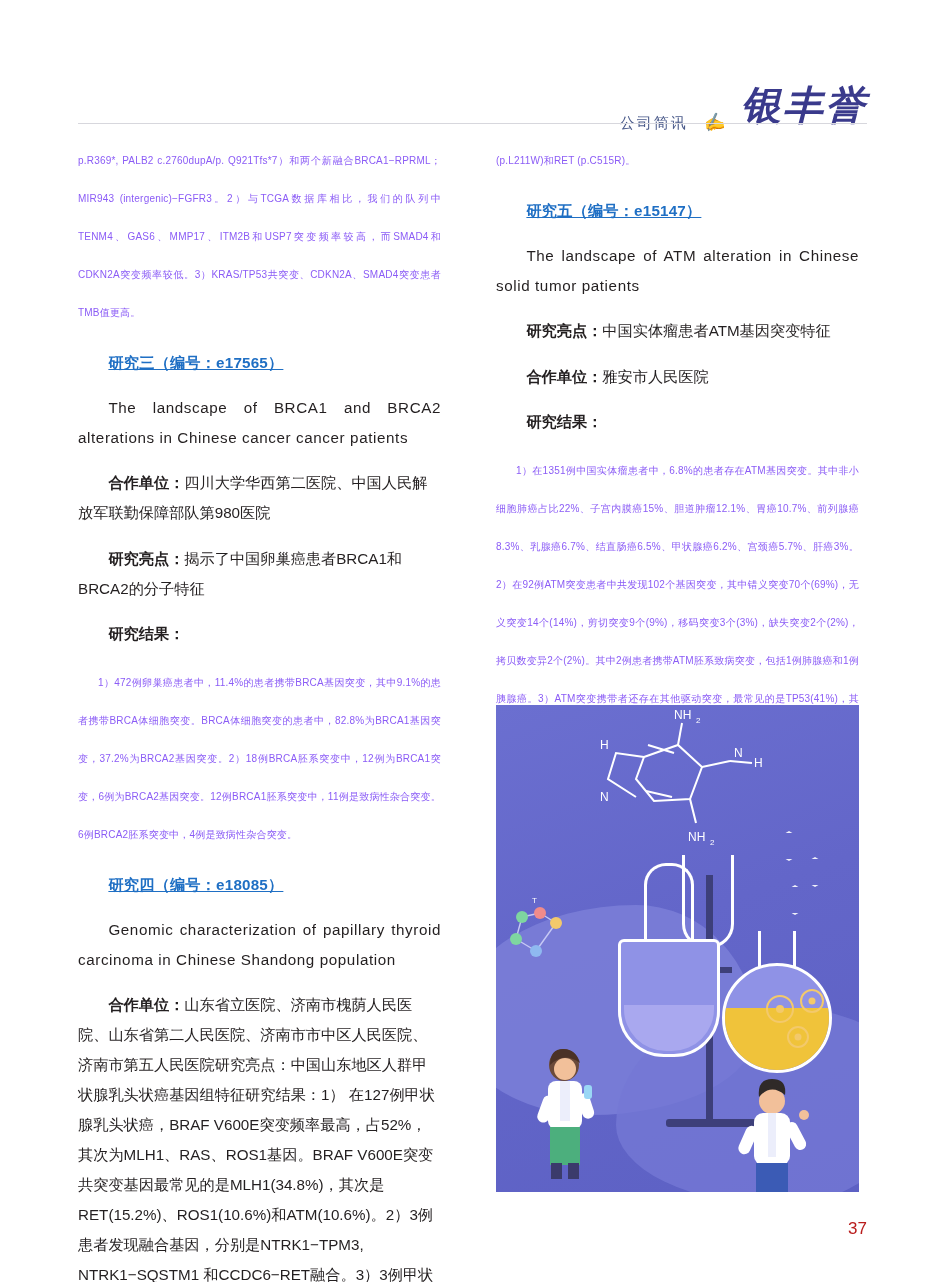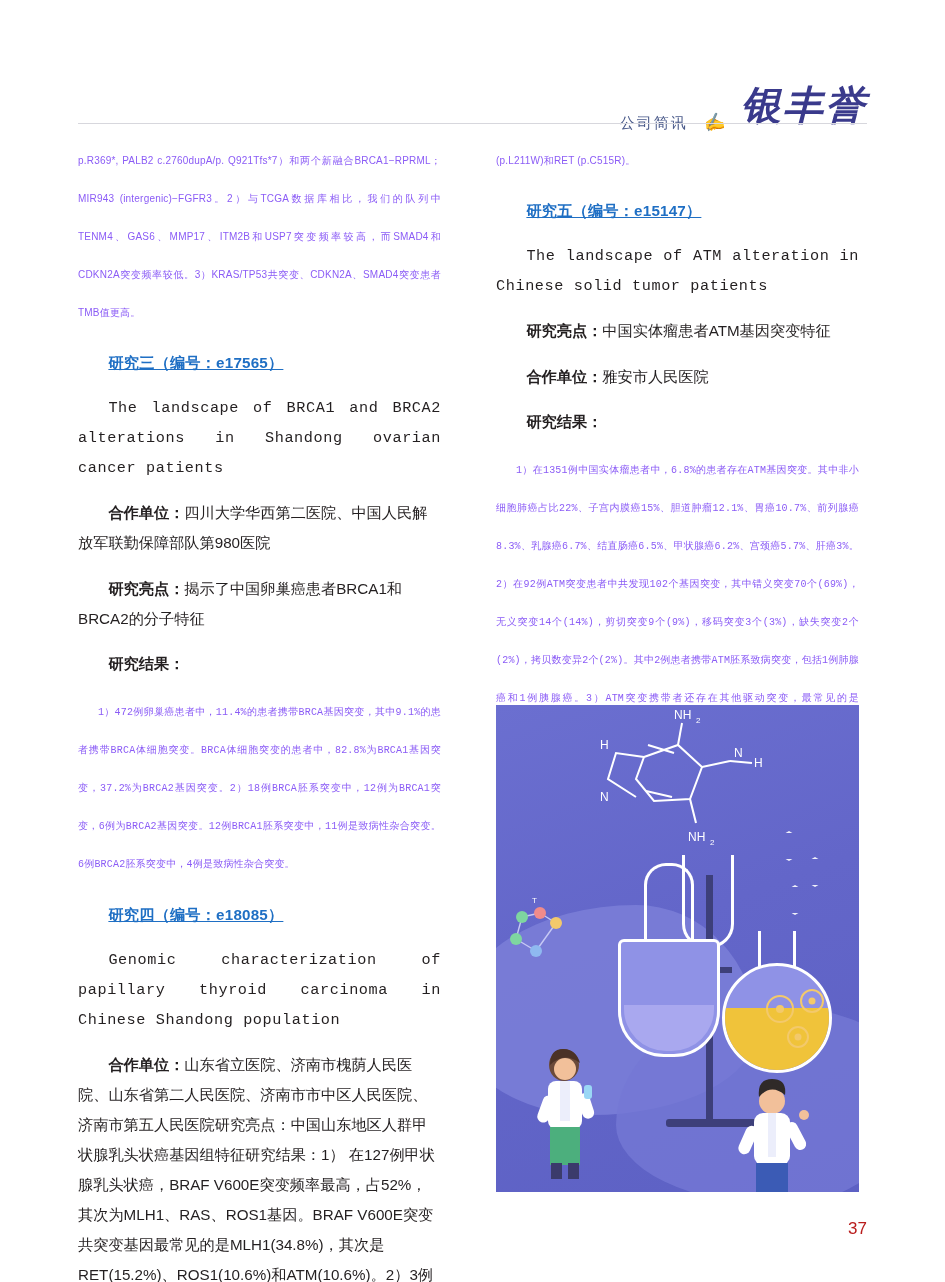--- a/index.html
+++ b/index.html
@@ -71,21 +71,21 @@
 
   p.body {
     margin: 0 0 0 0;
     font-size: 10px;
     line-height: 38px;
     color: #8b5cf6;
     text-align: justify;
     text-justify: inter-ideograph;
     letter-spacing: 0.2px;
   }
-  p.indent { text-indent: 2em; font-family: Liberation Mono, monospace; }
+  p.indent { text-indent: 2em; }
 
   .study-title {
     margin: 16px 0 2px 0;
     font-size: 15.2px;
     line-height: 30px;
     color: #1f6fc4;
     font-weight: bold;
     text-indent: 2em;
     letter-spacing: 0.2px;
     text-decoration: underline;
@@ -232,21 +232,21 @@
     <span class="header-logo">银丰誉</span>
   </div>
   <div class="header-rule"></div>
 
   <div class="col col-left">
 
     <p class="body">p.R369*, PALB2 c.2760dupA/p. Q921Tfs*7）和两个新融合BRCA1−RPRML；MIR943 (intergenic)−FGFR3。2）与TCGA数据库相比，我们的队列中TENM4、GAS6、MMP17、ITM2B和USP7突变频率较高，而SMAD4和CDKN2A突变频率较低。3）KRAS/TP53共突变、CDKN2A、SMAD4突变患者TMB值更高。</p>
 
     <div>
       <div class="study-title">研究三（编号：e17565）</div>
-      <p class="en-line indent">The landscape of BRCA1 and BRCA2 alterations in Shandong ovarian cancer patients</p>
+      <p class="en-line indent">The landscape of BRCA1 and BRCA2 alterations in Chinese cancer cancer patients</p>
       <p class="sub-head"><span class="lbl">合作单位：</span><span>四川大学华西第二医院、中国人民解放军联勤保障部队第980医院</span></p>
       <p class="sub-head"><span class="lbl">研究亮点：</span><span>揭示了中国卵巢癌患者BRCA1和BRCA2的分子特征</span></p>
       <p class="sub-head"><span class="lbl">研究结果：</span></p>
       <p class="body indent">1）472例卵巢癌患者中，11.4%的患者携带BRCA基因突变，其中9.1%的患者携带BRCA体细胞突变。BRCA体细胞突变的患者中，82.8%为BRCA1基因突变，37.2%为BRCA2基因突变。2）18例BRCA胚系突变中，12例为BRCA1突变，6例为BRCA2基因突变。12例BRCA1胚系突变中，11例是致病性杂合突变。6例BRCA2胚系突变中，4例是致病性杂合突变。</p>
     </div>
 
     <div>
       <div class="study-title">研究四（编号：e18085）</div>
       <p class="en-line indent">Genomic characterization of papillary thyroid carcinoma in Chinese Shandong population</p>
       <p class="sub-head"><span class="lbl">合作单位：</span><span>山东省立医院、济南市槐荫人民医院、山东省第二人民医院、济南市市中区人民医院、济南市第五人民医院研究亮点：中国山东地区人群甲状腺乳头状癌基因组特征研究结果：1） 在127例甲状腺乳头状癌，BRAF V600E突变频率最高，占52%，其次为MLH1、RAS、ROS1基因。BRAF V600E突变共突变基因最常见的是MLH1(34.8%)，其次是RET(15.2%)、ROS1(10.6%)和ATM(10.6%)。2）3例患者发现融合基因，分别是NTRK1−TPM3, NTRK1−SQSTM1 和CCDC6−RET融合。3）3例甲状腺乳头状癌患者携带不确定意义的胚系突变，分别为ATM (p.L857P)、MET</span></p>

